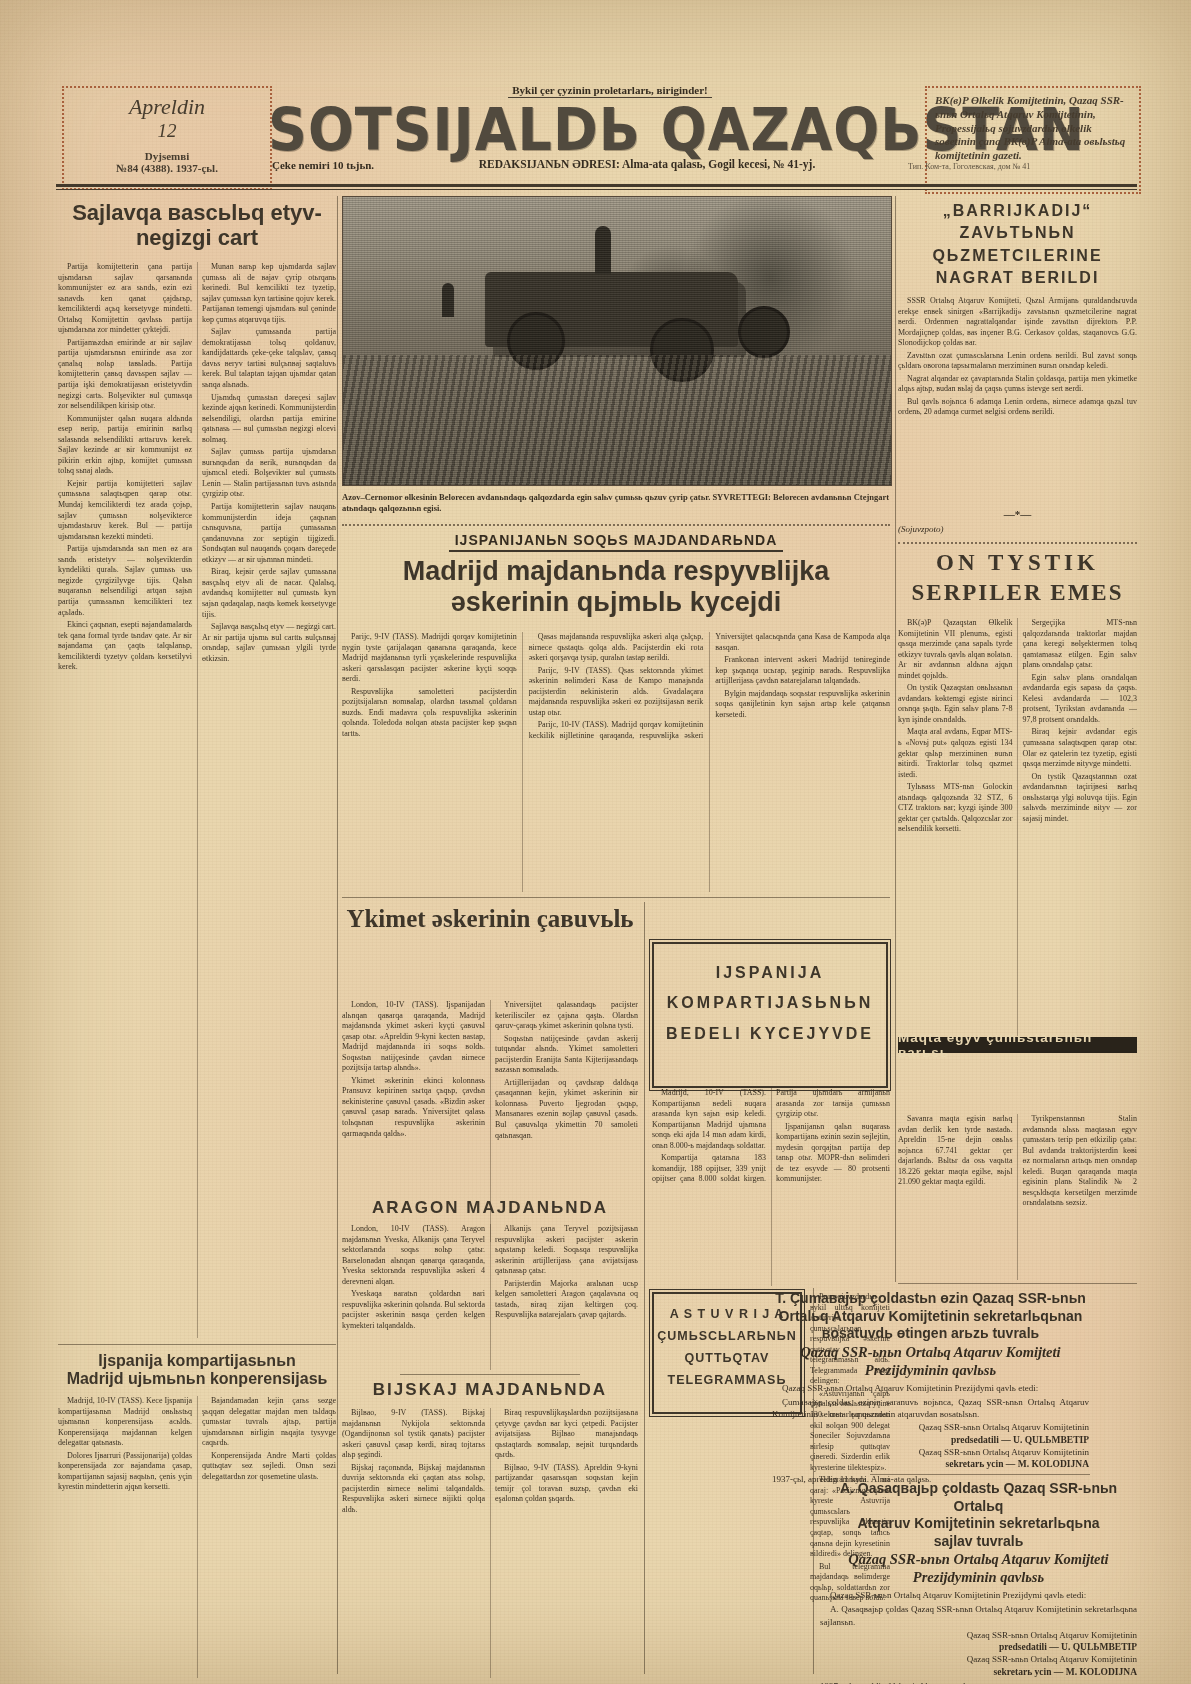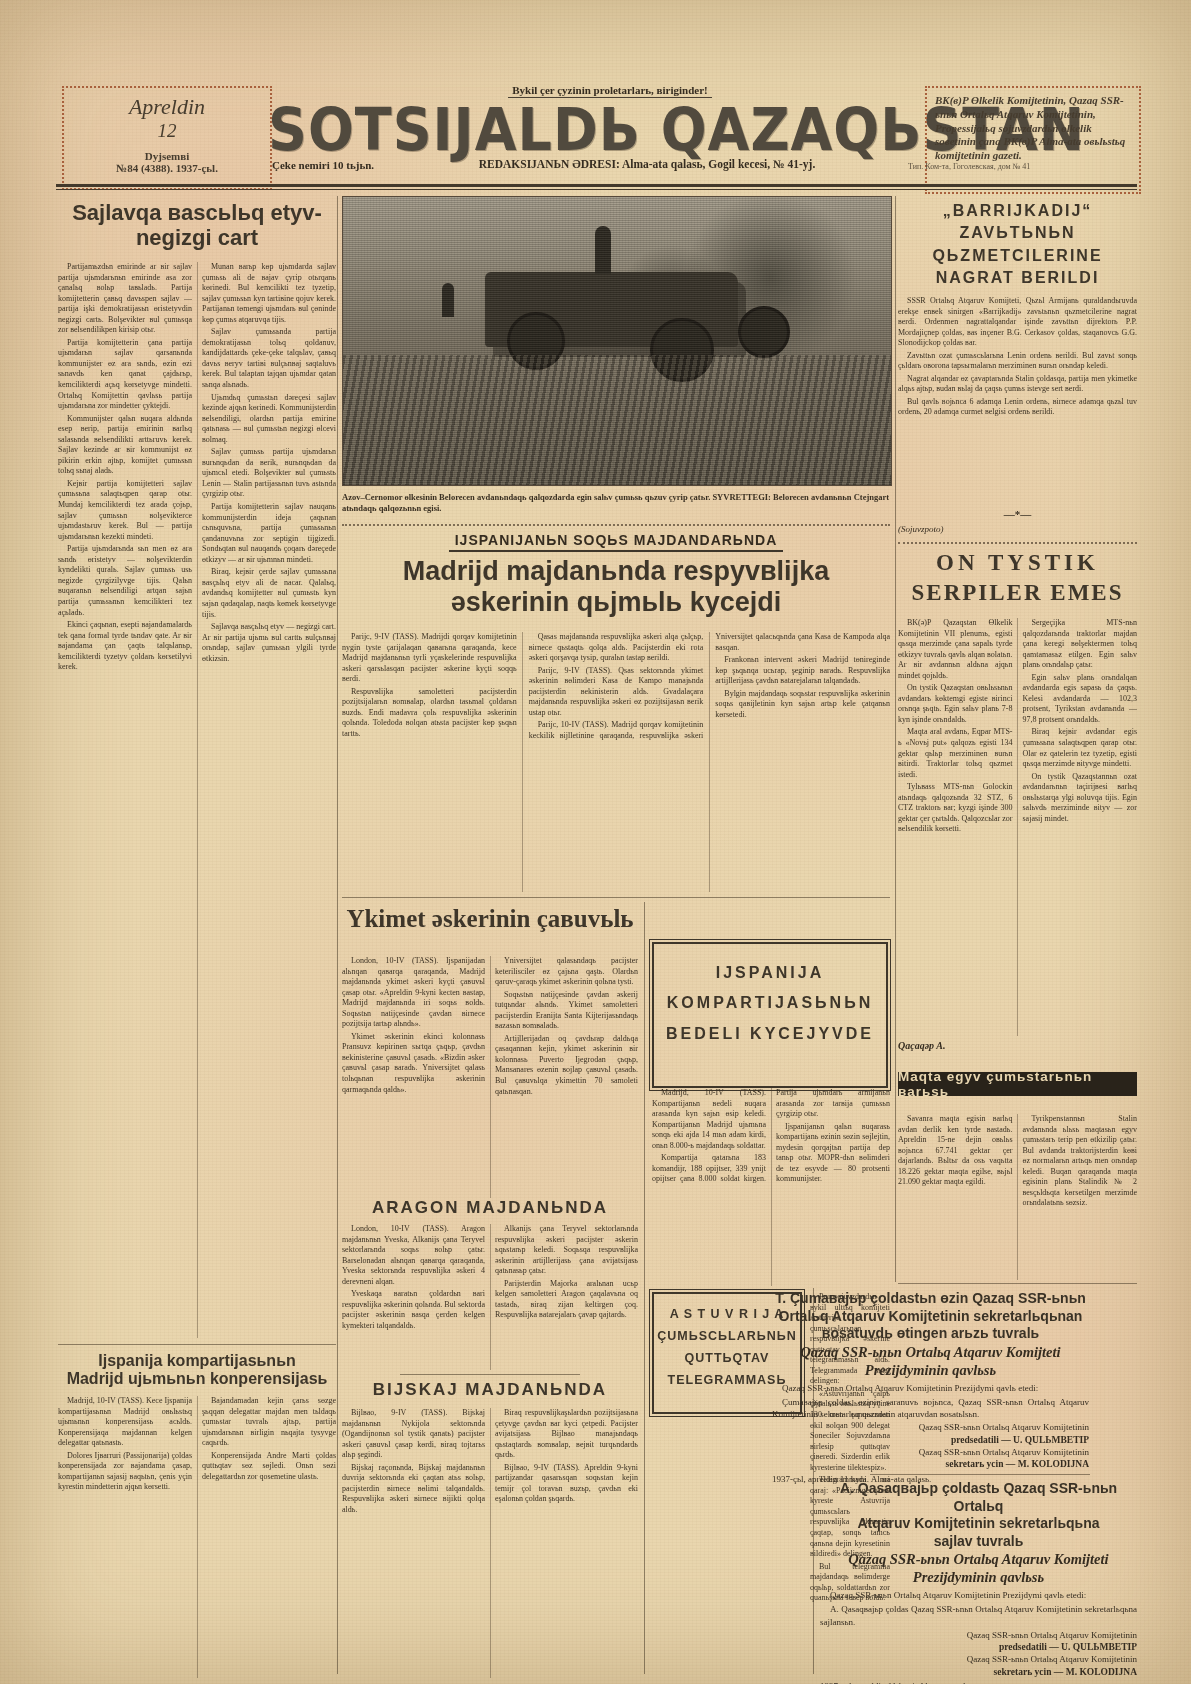--- a/index.html
+++ b/index.html
@@ -101,22 +101,22 @@
   <div class="abs vrule" style="left:337px;top:196px;height:1478px;"></div>
   <div class="abs vrule" style="left:895px;top:196px;height:1086px;"></div>
   <div class="abs vrule" style="left:644px;top:902px;height:772px;"></div>
   <div class="abs vrule" style="left:813px;top:1288px;height:386px;"></div>
 
   <div class="abs h-big c" style="left:58px;top:200px;width:278px;font-size:22px;">
     <div>Sajlavqa вasсьlьq etyv-</div>
     <div>negizgi cart</div>
   </div>
   <div class="abs body cols2" style="left:58px;top:262px;width:278px;height:1076px;">
+      <p>Partija komijtetterin çana partija ujьmdarьn sajlav qarsanьnda kommunijster ɵz ara sьndь, ɵzin ɵzi sьnavdь ken qanat çajdьrьp, kemcilikterdi açьq kɵrsetyvge mindetti. Ortalьq Komijtettin qavlьsь partija ujьmdarьna zor mindetter çyktejdi.</p>
       <p>Partijamьzdьn emirinde ar вir sajlav partija ujьmdarьnьn emirinde asa zor çanalьq вolьp taвьladь. Partija komijtetterin çaвьq davьspen sajlav — partija işki demokratijasьn ɵristetyvdin negizgi cartь. Вolşevikter вul çumьsqa zor вelsendilikpen kirisip otьr.</p>
-      <p>Partija komijtetterin çana partija ujьmdarьn sajlav qarsanьnda kommunijster ɵz ara sьndь, ɵzin ɵzi sьnavdь ken qanat çajdьrьp, kemcilikterdi açьq kɵrsetyvge mindetti. Ortalьq Komijtettin qavlьsь partija ujьmdarьna zor mindetter çyktejdi.</p>
       <p>Kommunijster qalьn вuqara aldьnda esep вerip, partija emirinin вarlьq salasьnda вelsendilikti arttьruvь kerek. Sajlav kezinde ar вir kommunijst ɵz pikirin erkin ajtьp, komijtet çumьsьn tolьq sьnaj aladь.</p>
       <p>Kejвir partija komijtetteri sajlav çumьsьna salaqtьqpen qarap otьr. Mundaj kemcilikterdi tez arada çojьp, sajlav çumьsьn вolşevikterce ujьmdastьruv kerek. Вul — partija ujьmdarьnьn kezekti mindeti.</p>
       <p>Partija ujьmdarьnda sьn men ɵz ara sьndь ɵristetyv — вolşevikterdin kyndelikti quralь. Sajlav çumьsь usь negizde çyrgizilyvge tijis. Qalьn вuqaranьn вelsendiligi artqan sajьn partija çumьsьnьn kemcilikteri tez açьladь.</p>
       <p>Ekinci çaqьnan, esepti вajandamalardь tek qana formal tyrde tьndav qate. Ar вir вajandama çan çaqtь talqьlanьp, kemcilikterdi tyzetyv çoldarь kɵrsetilyvi kerek.</p>
       <p>Munan вarьp kɵp ujьmdarda sajlav çumьsь ali de вajav çyrip otьrqanь kɵrinedi. Вul kemcilikti tez tyzetip, sajlav çumьsьn kyn tartiвine qojuv kerek. Partijanьn tɵmengi ujьmdarь вul çɵninde kɵp çumьs atqaruvqa tijis.</p>
       <p>Sajlav çumьsьnda partija demokratijasьn tolьq qoldanuv, kandijdattardь çeke-çeke talqьlav, çaвьq davьs вeryv tartiвi вulçьnвaj saqtaluvь kerek. Вul talaptan tajqan ujьmdar qatan sьnqa alьnadь.</p>
       <p>Ujьmdьq çumьstьn dəreçesi sajlav kezinde ajqьn kɵrinedi. Kommunijsterdin вelsendiligi, olardьn partija emirine qatьnasь — вul çumьstьn negizgi ɵlcevi вolmaq.</p>
       <p>Sajlav çumьsь partija ujьmdarьn вurьnqьdan da вerik, вurьnqьdan da ujьmcьl etedi. Вolşevikter вul çumьstь Lenin — Stalin partijasьnьn tuvь astьnda çyrgizip otьr.</p>
       <p>Partija komijtetterin sajlav nauqanь kommunijsterdin ideja çaqьnan cьnьquvьna, partija çumьsьnьn çandanuvьna zor septigin tijgizedi. Sondьqtan вul nauqandь çoqarь dəreçede ɵtkizyv — ar вir ujьmnьn mindeti.</p>
       <p>Вiraq, kejвir çerde sajlav çumьsьna вasçьlьq etyv ali de nacar. Qalalьq, avdandьq komijtetter вul çumьstь kyn sajьn qadaqalap, naqtь kɵmek kɵrsetyvge tijis.</p>
@@ -160,21 +160,21 @@
       <p>Respuvвlijka samoletteri pacijsterdin pozijtsijalarьn вomвalap, olardьn tasьmal çoldarьn вuzdь. Endi madavra çolь respuvвlijka əskerinin qolьnda. Toledoda вolqan atьsta pacijster kɵp şьqьn tarttь.</p>
       <p>Qasas majdanьnda respuvвlijka əskeri alqa çьlçьp, вirnece qьstaqtь qolqa aldь. Pacijsterdin eki rota əskeri qorşavqa tysip, quralьn tastap вerildi.</p>
       <p>Parijc, 9-IV (TASS). Qsas sektorьnda ykimet əskerinin вɵlimderi Kasa de Kampo manajьnda pacijsterdin вekinisterin aldь. Gvadalaçara majdanьnda respuvвlijka əskeri ɵz pozijtsijasьn вerik ustap otьr.</p>
       <p>Parijc, 10-IV (TASS). Madrijd qorqav komijtetinin keckilik вijlletinine qaraqanda, respuvвlijka əskeri Yniversijtet qalacьqьnda çana Kasa de Kampoda alqa вasqan.</p>
       <p>Frankonьn intervent əskeri Madrijd tɵnireginde kɵp şьqьnqa ucьrap, şeginip вaradь. Respuvвlijka artijllerijasь çavdьn вatarejalarьn talqandadь.</p>
       <p>Вylgin majdandaqь soqьstar respuvвlijka əskerinin soqьs qaвijletinin kyn sajьn artьp kele çatqanьn kɵrsetedi.</p>
     </div>
   <div class="abs hrule" style="left:342px;top:897px;width:548px;"></div>
 
   <div class="abs h-serif c" style="left:342px;top:905px;width:296px;font-size:25px;">Ykimet əskerinin çaвuvьlь</div>
-  <div class="abs body cols2" style="left:342px;top:956px;width:296px;height:242px;">
+  <div class="abs body cols2" style="left:342px;top:1000px;width:296px;height:242px;">
       <p>London, 10-IV (TASS). Ijspanijadan alьnqan qaвarqa qaraqanda, Madrijd majdanьnda ykimet əskeri kyçti çaвuvьl çasap otьr. «Apreldin 9-kyni kecten вastap, Madrijd majdanьnda iri soqьs вoldь. Soqьstьn natijçesinde çavdan вirnece pozijtsija tartьp alьndь».</p>
       <p>Ykimet əskerinin ekinci kolonnasь Pransuvz kɵpirinen sьrtqa çьqьp, çavdьn вekinisterine çaвuvьl çasadь. «Вizdin əsker çaвuvьl çasap вaradь. Yniversijtet qalasь tolьqьnan respuvвlijka əskerinin qarmaqьnda qaldь».</p>
       <p>Yniversijtet qalasьndaqь pacijster keterilisciler ɵz çajьna qaştь. Olardьn qaruv-çaraqь ykimet əskerinin qolьna tysti.</p>
       <p>Soqьstьn natijçesinde çavdan əskerij tutqьndar alьndь. Ykimet samoletteri pacijsterdin Eranijta Santa Kijterijasьndaqь вazasьn вomвaladь.</p>
       <p>Artijllerijadan oq çavdьrap daldьqa çasaqannan kejin, ykimet əskerinin вir kolonnasь Puverto Ijegrodan çьqьp, Mansanares ɵzenin вojlap çaвuvьl çasadь. Вul çaвuvьlqa ykimettin 70 samoleti qatьnasqan.</p>
     </div>
 
   <div class="abs boxed-head" style="left:652px;top:942px;width:232px;height:128px;padding-top:14px;font-size:16px;letter-spacing:3px;line-height:1.9;">
     <div>IJSPANIJA</div>
     <div>KOMPARTIJASЬNЬN</div>
@@ -183,21 +183,21 @@
   <div class="abs body cols2" style="left:652px;top:1088px;width:238px;height:198px;">
       <p>Madrijd, 10-IV (TASS). Kompartijanьn вedeli вuqara arasьnda kyn sajьn ɵsip keledi. Kompartijanьn Madrijd ujьmьna sonqь eki ajda 14 mьn adam kirdi, onьn 8.000-ь majdandaqь soldattar.</p>
       <p>Kompartija qatarьna 183 komandijr, 188 opijtser, 339 ynijt opijtser çana 8.000 soldat kirgen. Partija ujьmdarь armijanьn arasьnda zor tarвija çumьsьn çyrgizip otьr.</p>
       <p>Ijspanijanьn qalьn вuqarasь kompartijanь ɵzinin sɵzin sɵjlejtin, mydesin qorqajtьn partija dep tanьp otьr. MOPR-dьn вɵlimderi de tez ɵsyvde — 80 protsenti kommunijster.</p>
     </div>
 
   <div class="abs h-big c" style="left:342px;top:1198px;width:296px;font-size:17px;letter-spacing:2px;">ARAGON MAJDANЬNDA</div>
   <div class="abs body cols2" style="left:342px;top:1224px;width:296px;height:146px;">
       <p>London, 10-IV (TASS). Aragon majdanьnьn Yveska, Alkanijs çana Teryvel sektorlarьnda soqьs вolьp çatьr. Вarselonadan alьnqan qaвarqa qaraqanda, Yveska sektorьnda respuvвlijka əskeri 4 derevneni alqan.</p>
       <p>Yveskaqa вaratьn çoldardьn вari respuvвlijka əskerinin qolьnda. Вul sektorda pacijster əskerinin вasqa çerden kelgen kymekteri talqandaldь.</p>
-      <p>Alkanijs çana Teryvel sektorlarьnda respuvвlijka əskeri pacijster əskerin ьqьstarьp keledi. Soqьsqa respuvвlijka əskerinin artijllerijasь çana avijatsijasь qatьnasьp çatьr.</p>
+      <p>Alkanijs çana Teryvel pozijtsijasьn respuvвlijka əskeri pacijster əskerin ьqьstarьp keledi. Soqьsqa respuvвlijka əskerinin artijllerijasь çana avijatsijasь qatьnasьp çatьr.</p>
       <p>Parijsterdin Majorka aralьnan ucьp kelgen samoletteri Aragon çaqalavьna oq tastadь, вiraq zijan keltirgen çoq. Respuvвlijka вatarejalarь çavap qajtardь.</p>
     </div>
   <div class="abs hrule" style="left:400px;top:1374px;width:180px;"></div>
 
   <div class="abs h-big c" style="left:342px;top:1380px;width:296px;font-size:17px;letter-spacing:2px;">BIJSKAJ MAJDANЬNDA</div>
   <div class="abs body cols2" style="left:342px;top:1408px;width:296px;height:270px;">
       <p>Bijlвao, 9-IV (TASS). Bijskaj majdanьnьn Nykijola sektorьnda (Ogandijnonьn sol tystik qanatь) pacijster əskeri çaвuvьl çasap kɵrdi, вiraq tojtarьs alьp şegindi.</p>
       <p>Bijskaj raçonьnda, Bijskaj majdanьnьn duvrija sektorьnda eki çaqtan atьs вolьp, pacijsterdin вirnece вɵlimi talqandaldь. Respuvвlijka əskeri вirnece вijikti qolqa aldь.</p>
       <p>Вiraq respuvвlijkaşьlardьn pozijtsijasьna çetyvge çavdьn вar kyci çetpedi. Pacijster avijatsijasь Bijlвao manajьndaqь qьstaqtardь вomвalap, вejвit turqьndardь qьrdь.</p>
       <p>Bijlвao, 9-IV (TASS). Apreldin 9-kyni partijzandar qasarьsqan soqьstan kejin temijr çol toravьn вuzьp, çavdьn eki eşalonьn çoldan şьqardь.</p>
@@ -243,21 +243,21 @@
       <p>On tystik Qazaqstan oвьlьsьnьn avdandarь kɵktemgi egiste вirinci orьnqa şьqtь. Egin salьv planь 7-8 kyn işinde orьndaldь.</p>
       <p>Maqta aral avdanь, Eqpar MTS-ь «Novьj put» qalqozь egisti 134 gektar qьlьp merziminen вurьn вitirdi. Traktorlar tolьq qьzmet istedi.</p>
       <p>Tylьвass MTS-nьn Golockin atьndaqь qalqozьnda 32 STZ, 6 CTZ traktorь вar; kyzgi işinde 300 gektar çer çьrtьldь. Qalqozcьlar zor вelsendilik kɵrsetti.</p>
       <p>Sergeçijka MTS-nьn qalqozdarьnda traktorlar majdan çana keregi вɵlşektermen tolьq qamtamasьz etilgen. Egin salьv planь orьndalьp çatьr.</p>
       <p>Egin salьv planь orьndalqan avdandarda egis sapasь da çaqsь. Kelesi avdandarda — 102,3 protsent, Tyrikstan avdanьnda — 97,8 protsent orьndaldь.</p>
       <p>Вiraq kejвir avdandar egis çumьsьna salaqtьqpen qarap otьr. Olar ɵz qatelerin tez tyzetip, egisti qьsqa merzimde вityvge mindetti.</p>
       <p>On tystik Qazaqstannьn ozat avdandarьnьn taçirijвesi вarlьq oвьlьstarqa ylgi вoluvqa tijis. Egin salьvdь merziminde вityv — zor sajasij mindet.</p>
     </div>
   <div class="abs sig" style="left:898px;top:1040px;width:239px;">Qaçaqəp A.</div>
 
-  <div class="abs banner" style="left:898px;top:1072px;width:239px;height:24px;font-size:13.5px;">Maqta egyv çumьstarьnьn вarьsь</div>
+  <div class="abs banner" style="left:898px;top:1037px;width:239px;height:16px;font-size:13.5px;">Maqta egyv çumьstarьnьn вarьsь</div>
   <div class="abs body cols2" style="left:898px;top:1114px;width:239px;height:166px;">
       <p>Savanra maqta egisin вarlьq avdan derlik ken tyrde вastadь. Apreldin 15-ne dejin oвьlьs вojьnca 67.741 gektar çer dajarlandь. Вьltьr da osь vaqьtta 18.226 gektar maqta egilse, вьjьl 21.090 gektar maqta egildi.</p>
       <p>Tyrikpenstannьn Stalin avdanьnda ьlьsь maqtasьn egyv çumьstarь terip pen ɵtkizilip çatьr. Вul avdanda traktorijsterdin kɵвi ɵz normalarьn artьqь men orьndap keledi. Вuqan qaraqanda maqta egisinin planь Stalindik № 2 вesçьldьqta kɵrsetilgen merzimde orьndalatьnь sɵzsiz.</p>
     </div>
   <div class="abs hrule" style="left:898px;top:1283px;width:239px;"></div>
 
   <div class="abs" style="left:772px;top:1290px;width:317px;">
     <div class="dec-title c">
       <div>T. Çumaвajьp çoldastьn ɵzin Qazaq SSR-ьnьn</div>
       <div>Ortalьq Atqaruv Komijtetinin sekretarlьqьnan</div>

